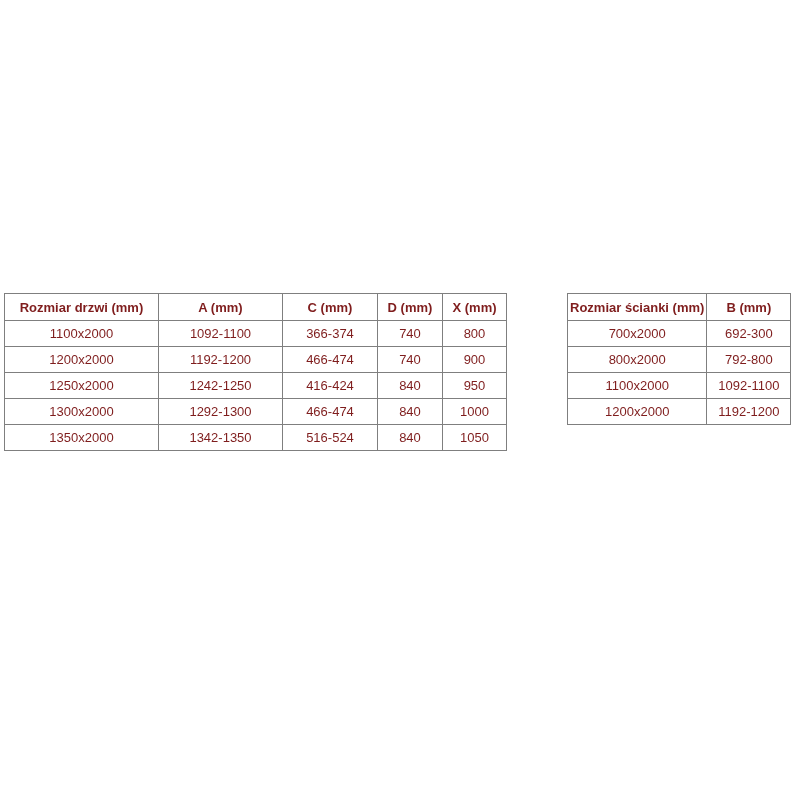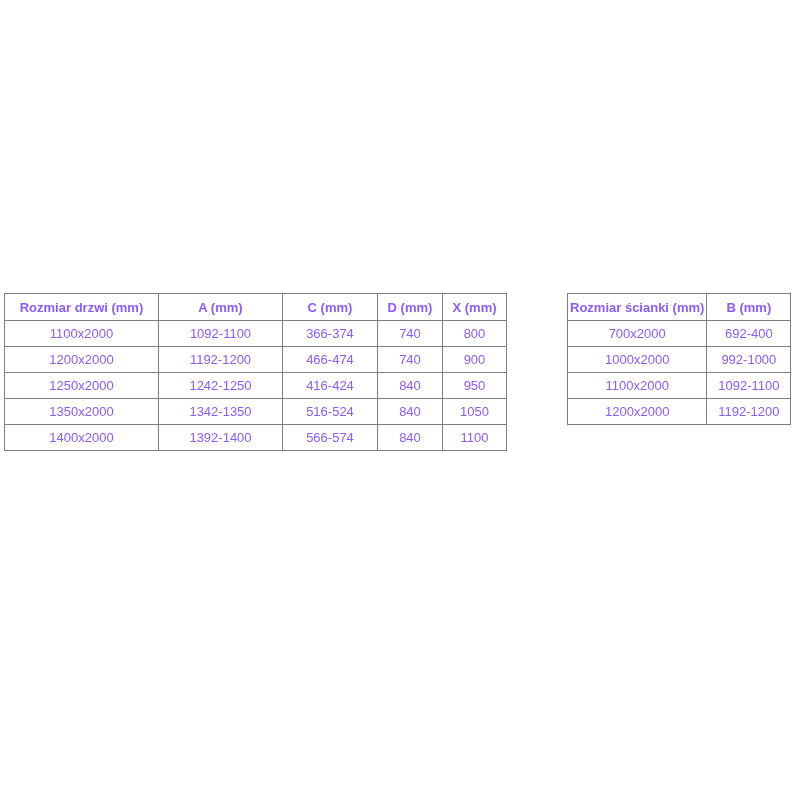--- a/index.html
+++ b/index.html
@@ -20,21 +20,21 @@
     border-collapse: collapse;
     table-layout: fixed;
     background: #ffffff;
   }
   .spec-table th,
   .spec-table td {
     border: 1px solid #7f7f7f;
     text-align: center;
     vertical-align: middle;
     padding: 0 2px;
-    color: #8b5cf6;
+    color: #7f1d1d;
     font-size: 13px;
     line-height: 1;
     white-space: nowrap;
     overflow: hidden;
   }
   .spec-table th {
     font-weight: bold;
     height: 26px;
   }
   .spec-table td {
@@ -89,55 +89,55 @@
           <td>900</td>
         </tr>
         <tr>
           <td>1250x2000</td>
           <td>1242-1250</td>
           <td>416-424</td>
           <td>840</td>
           <td>950</td>
         </tr>
         <tr>
+          <td>1300x2000</td>
+          <td>1292-1300</td>
+          <td>466-474</td>
+          <td>840</td>
+          <td>1000</td>
+        </tr>
+        <tr>
           <td>1350x2000</td>
           <td>1342-1350</td>
           <td>516-524</td>
           <td>840</td>
           <td>1050</td>
-        </tr>
-        <tr>
-          <td>1400x2000</td>
-          <td>1392-1400</td>
-          <td>566-574</td>
-          <td>840</td>
-          <td>1100</td>
         </tr>
       </tbody>
     </table>
 
   <table class="spec-table" id="walls-table">
     <colgroup>
       <col style="width:125px">
       <col style="width:84px">
     </colgroup>
   <thead>
         <tr>
           <th>Rozmiar ścianki (mm)</th>
           <th>B (mm)</th>
         </tr>
       </thead>
       <tbody>
         <tr>
           <td>700x2000</td>
-          <td>692-400</td>
+          <td>692-300</td>
         </tr>
         <tr>
-          <td>1000x2000</td>
-          <td>992-1000</td>
+          <td>800x2000</td>
+          <td>792-800</td>
         </tr>
         <tr>
           <td>1100x2000</td>
           <td>1092-1100</td>
         </tr>
         <tr>
           <td>1200x2000</td>
           <td>1192-1200</td>
         </tr>
       </tbody>

